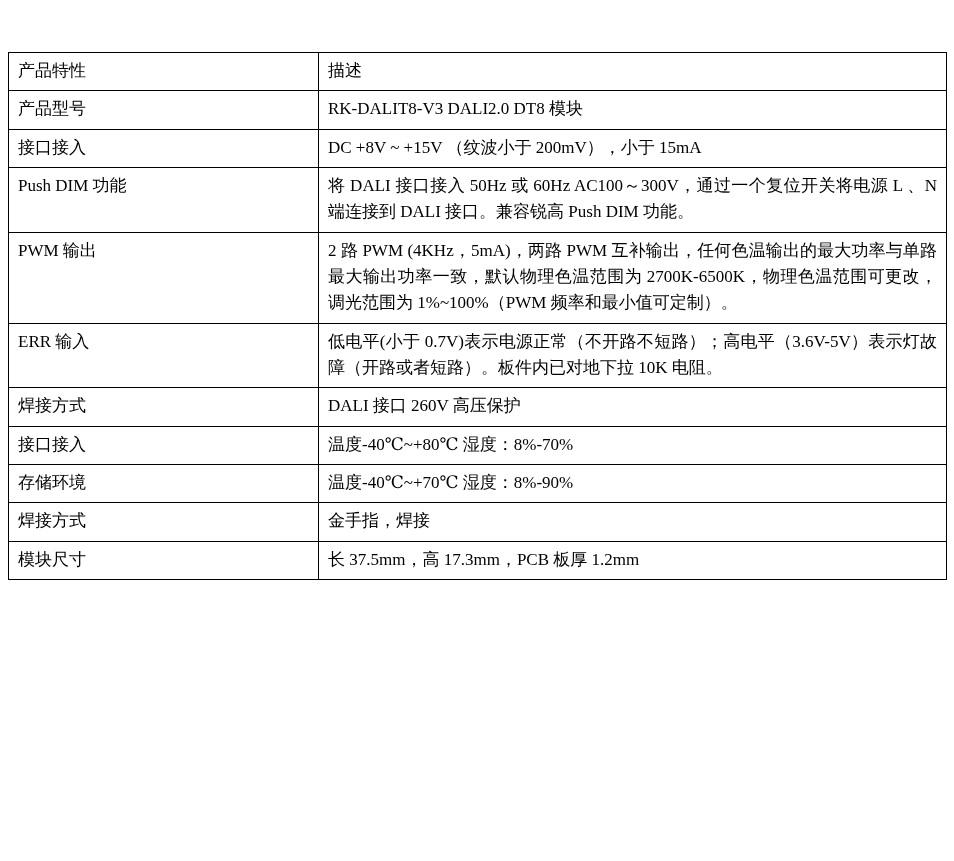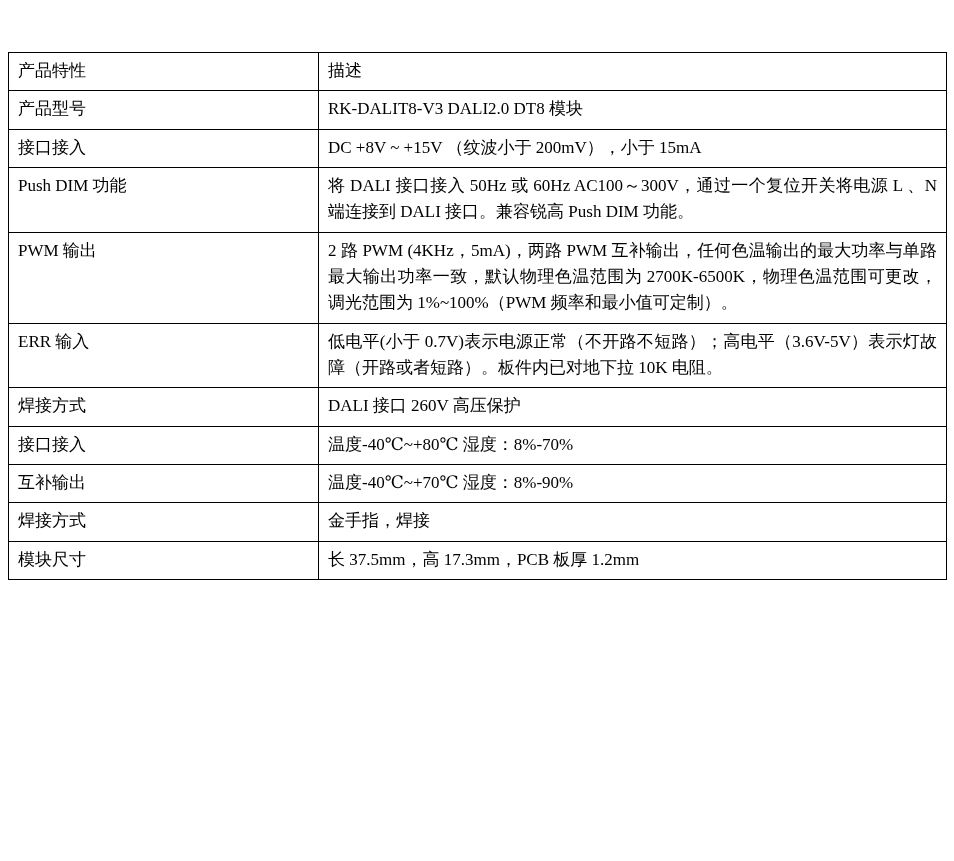--- a/index.html
+++ b/index.html
@@ -110,21 +110,21 @@
       <tr>
         <td>接口接入</td>
         <td>
           <div class="cell-lines">
             <div>温度-40℃~+80℃ 湿度：8%-70%</div>
           </div>
         </td>
       </tr>
 
       <tr>
-        <td>互补输出</td>
+        <td>存储环境</td>
         <td>
           <div class="cell-lines">
             <div>温度-40℃~+70℃ 湿度：8%-90%</div>
           </div>
         </td>
       </tr>
 
       <tr>
         <td>焊接方式</td>
         <td>

